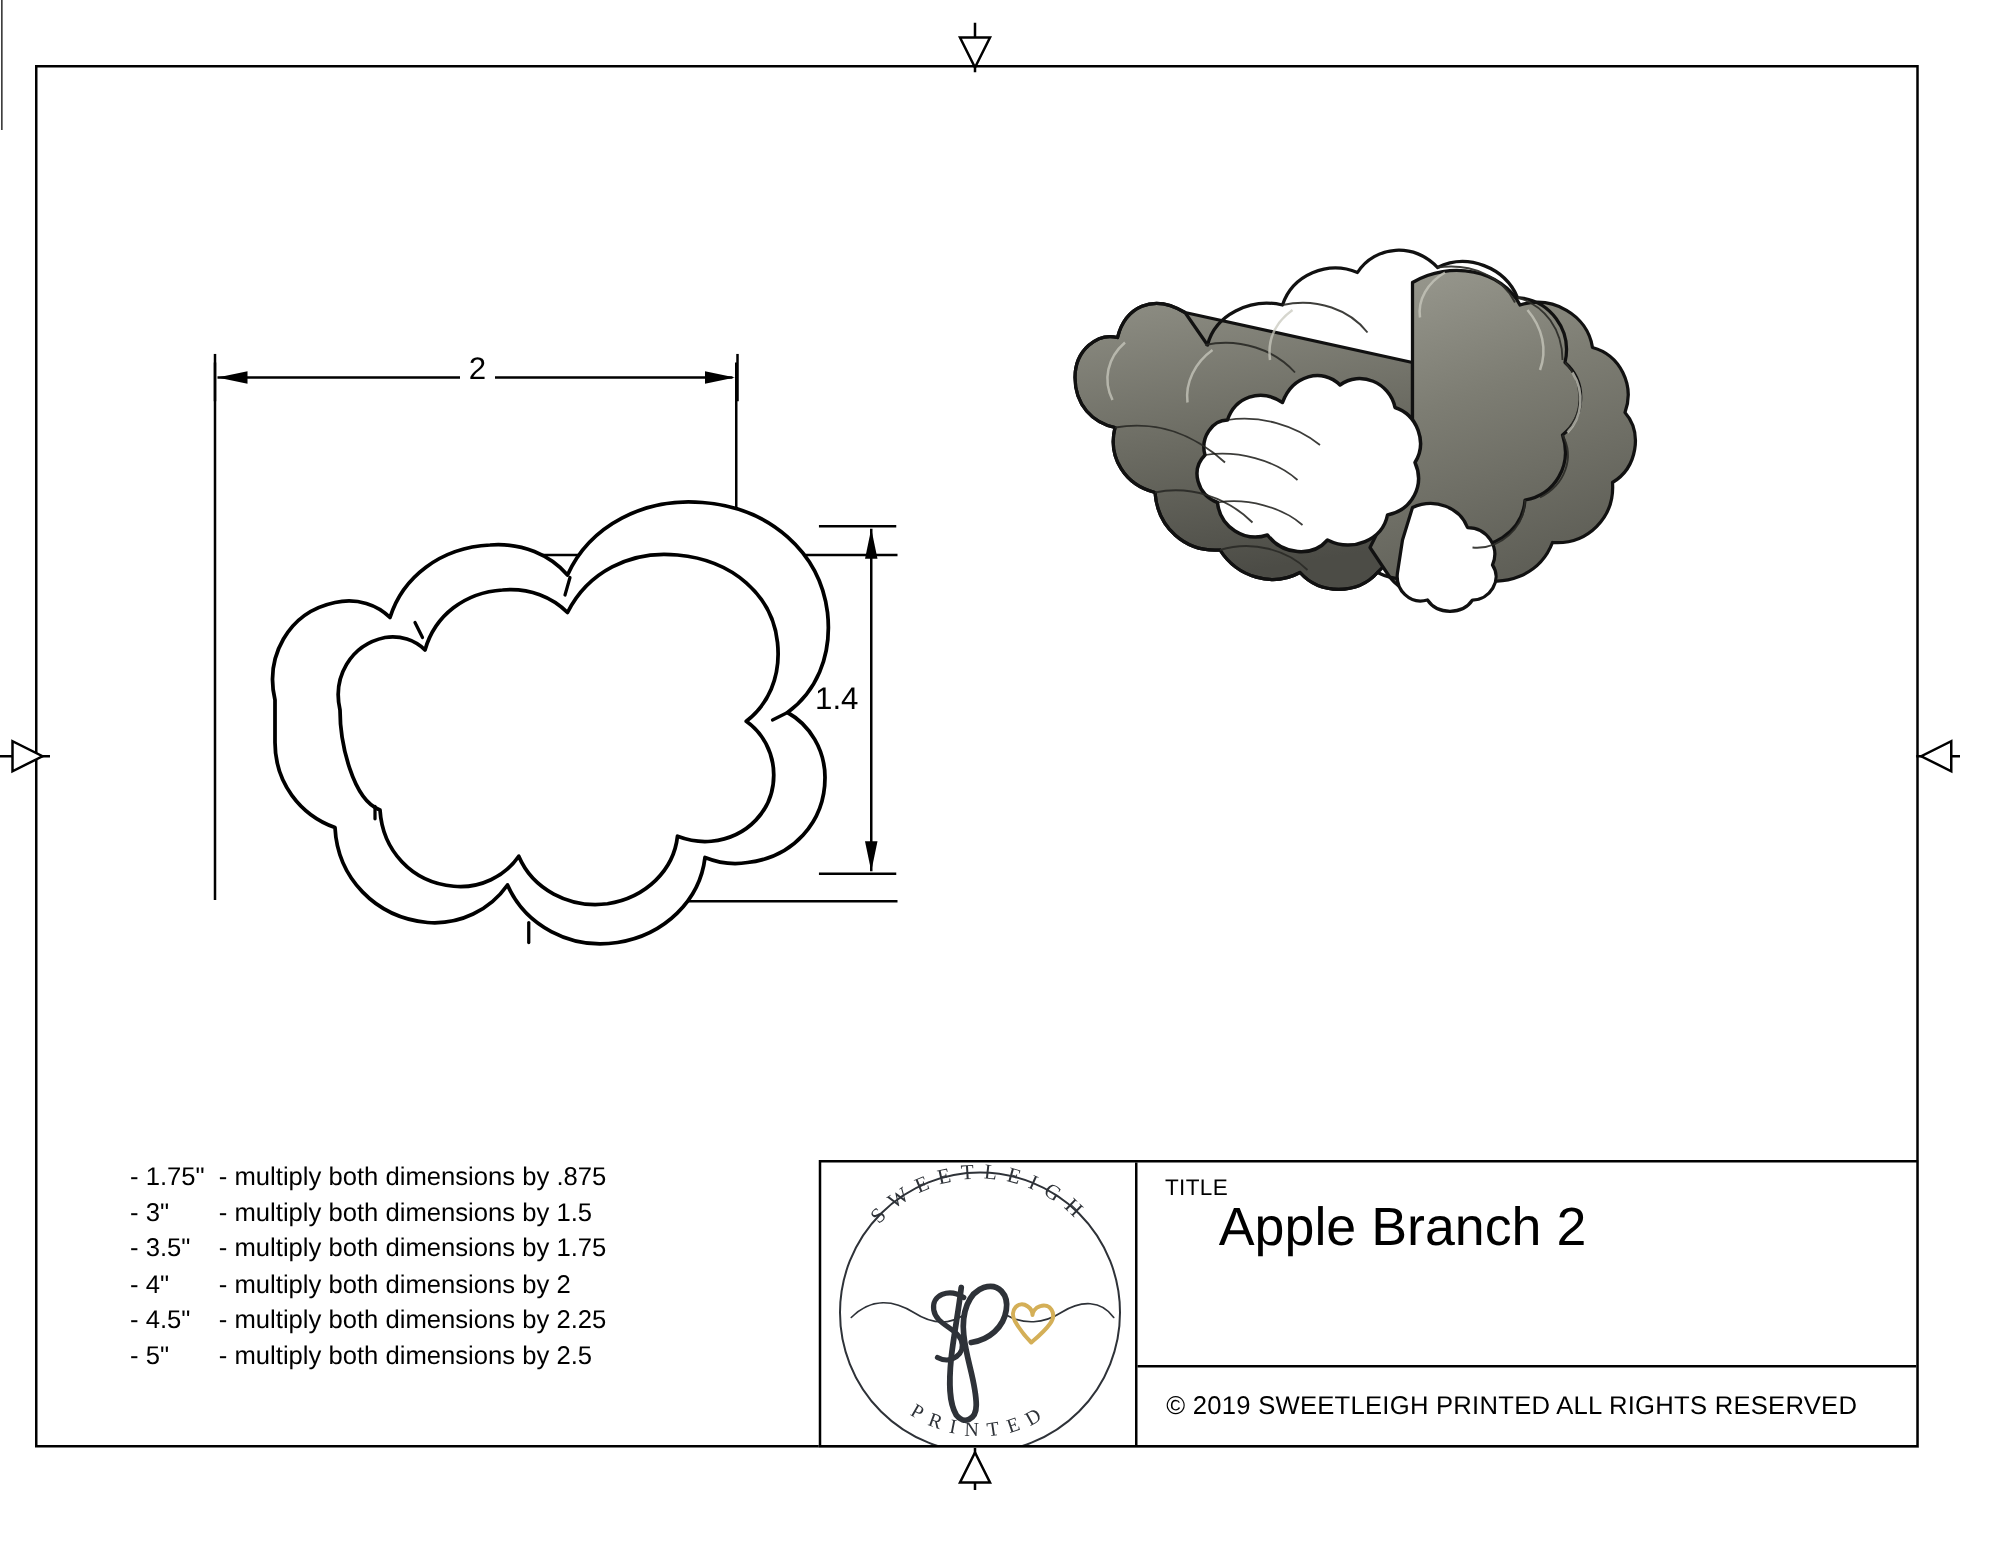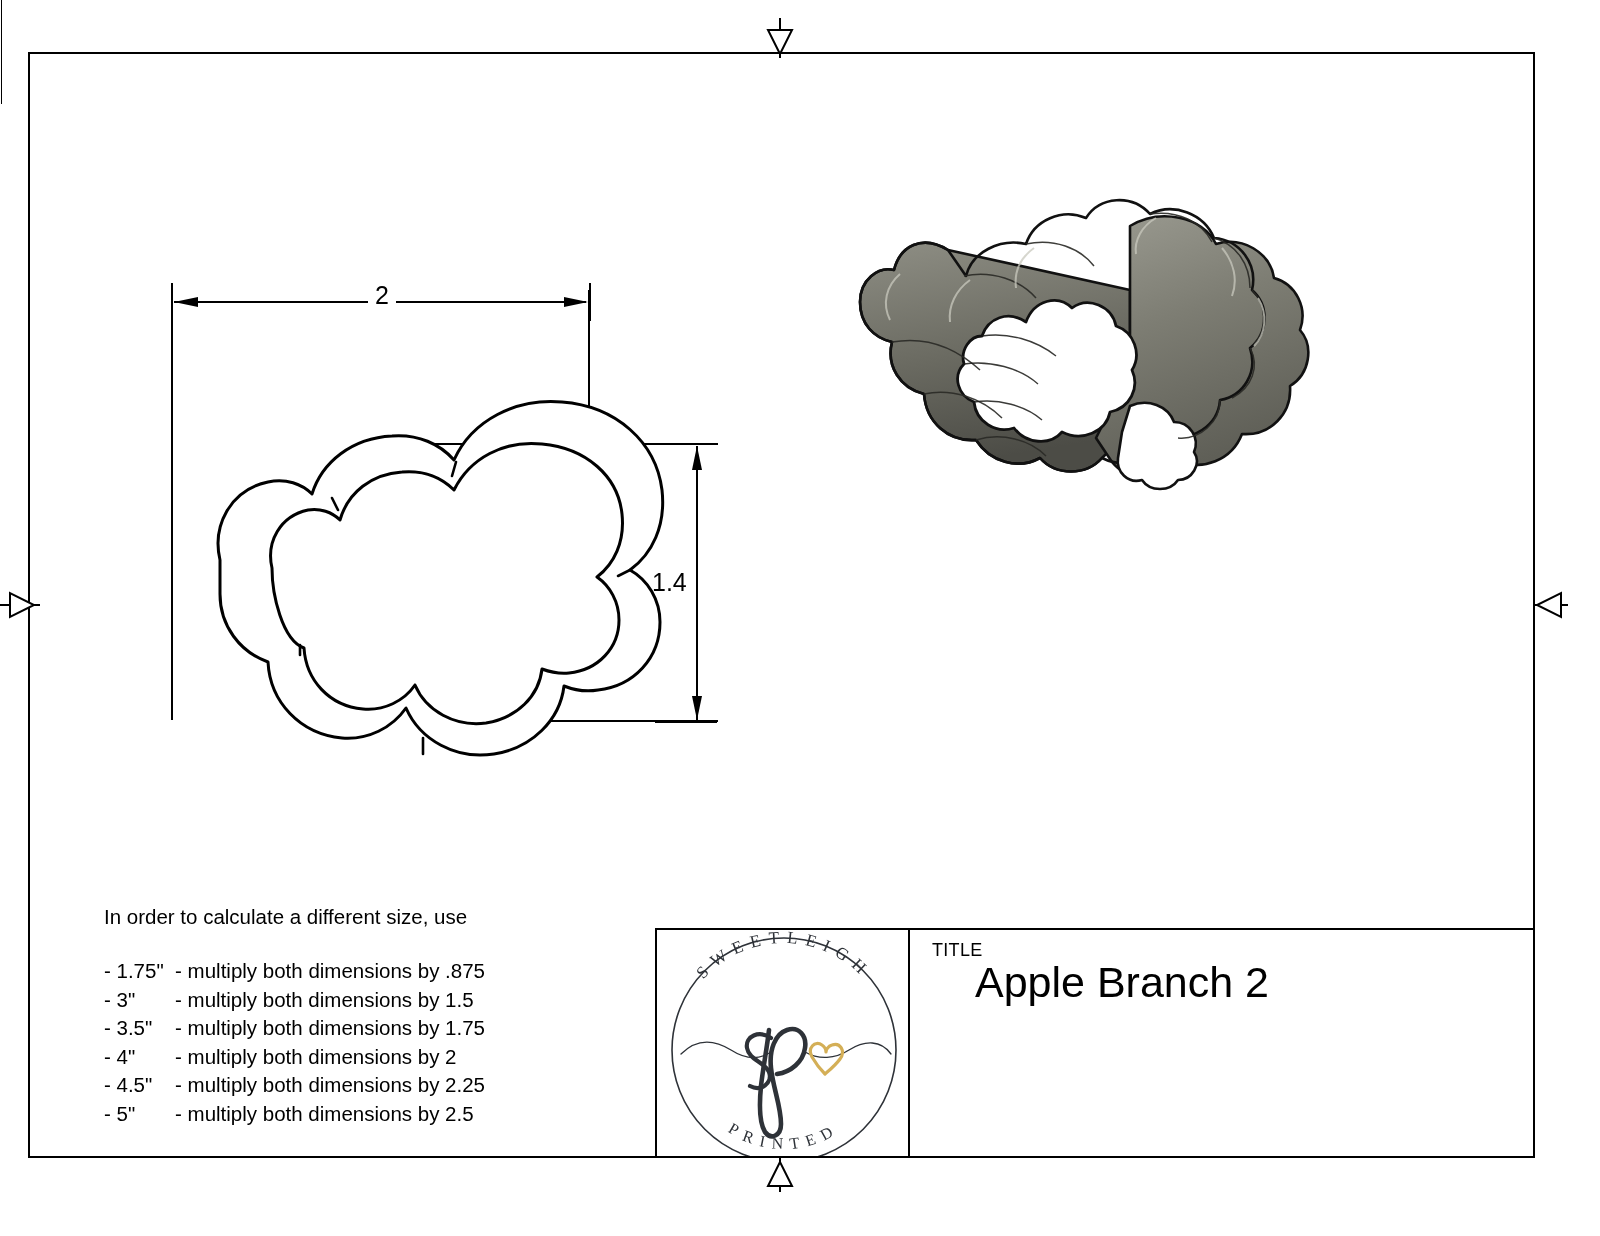--- a/index.html
+++ b/index.html
@@ -16,21 +16,21 @@
   .edge-tick-left{
     position:absolute;left:1px;top:0;width:0;height:104px;
     border-left:1.5px solid #000;
   }
   
   .cmark{position:absolute;}
   .cmark svg{display:block;}
 
   
   .dim-h{position:absolute;left:150px;top:283px;width:460px;height:40px;}
-  .dim-v{position:absolute;left:655px;top:438px;width:70px;height:290px;}
+  .dim-v{position:absolute;left:655px;top:415px;width:70px;height:290px;}
   .dim-label{
     position:absolute;font-size:25px;line-height:1;color:#000;
     background:#fff;padding:0 7px;font-family:"Liberation Sans", sans-serif;
   }
   .dim-h .dim-label{left:218px;top:0px;}
   .dim-v .dim-label{left:-8px;top:128px;padding:4px 5px;}
 
   
   .ext-line{position:absolute;background:#000;}
 
@@ -302,21 +302,20 @@
     <g fill="none" stroke="#1A1A17" stroke-width="1.4" opacity="0.85">
       <path d="M 152 166 C 178 162, 206 170, 226 186"></path>
       <path d="M 134 194 C 160 190, 190 198, 208 214"></path>
       <path d="M 144 232 C 168 228, 196 236, 212 250"></path>
     </g>
   </svg>
 </div>
 
 <div class="notes">
   <div class="notes-intro">
-    <div>In order to calculate a different size, use</div>
   </div>
   <ul class="notes-list">
     <li>- 1.75"  - multiply both dimensions by .875</li>
     <li>- 3"       - multiply both dimensions by 1.5</li>
     <li>- 3.5"    - multiply both dimensions by 1.75</li>
     <li>- 4"       - multiply both dimensions by 2</li>
     <li>- 4.5"    - multiply both dimensions by 2.25</li>
     <li>- 5"       - multiply both dimensions by 2.5</li>
   </ul>
 </div>
@@ -366,13 +365,16 @@
         </g>
       </svg>
     </div>
   </div>
 
   <div class="tb-main-cell">
     <div class="tb-title-label">TITLE</div>
     <div class="tb-title-value">Apple Branch 2</div>
   </div>
 
+  <div class="tb-copy-cell">
+    <div class="tb-copyright">© 2019  SWEETLEIGH PRINTED  ALL RIGHTS RESERVED</div>
+  </div>
 </div>
 
 </body></html>

